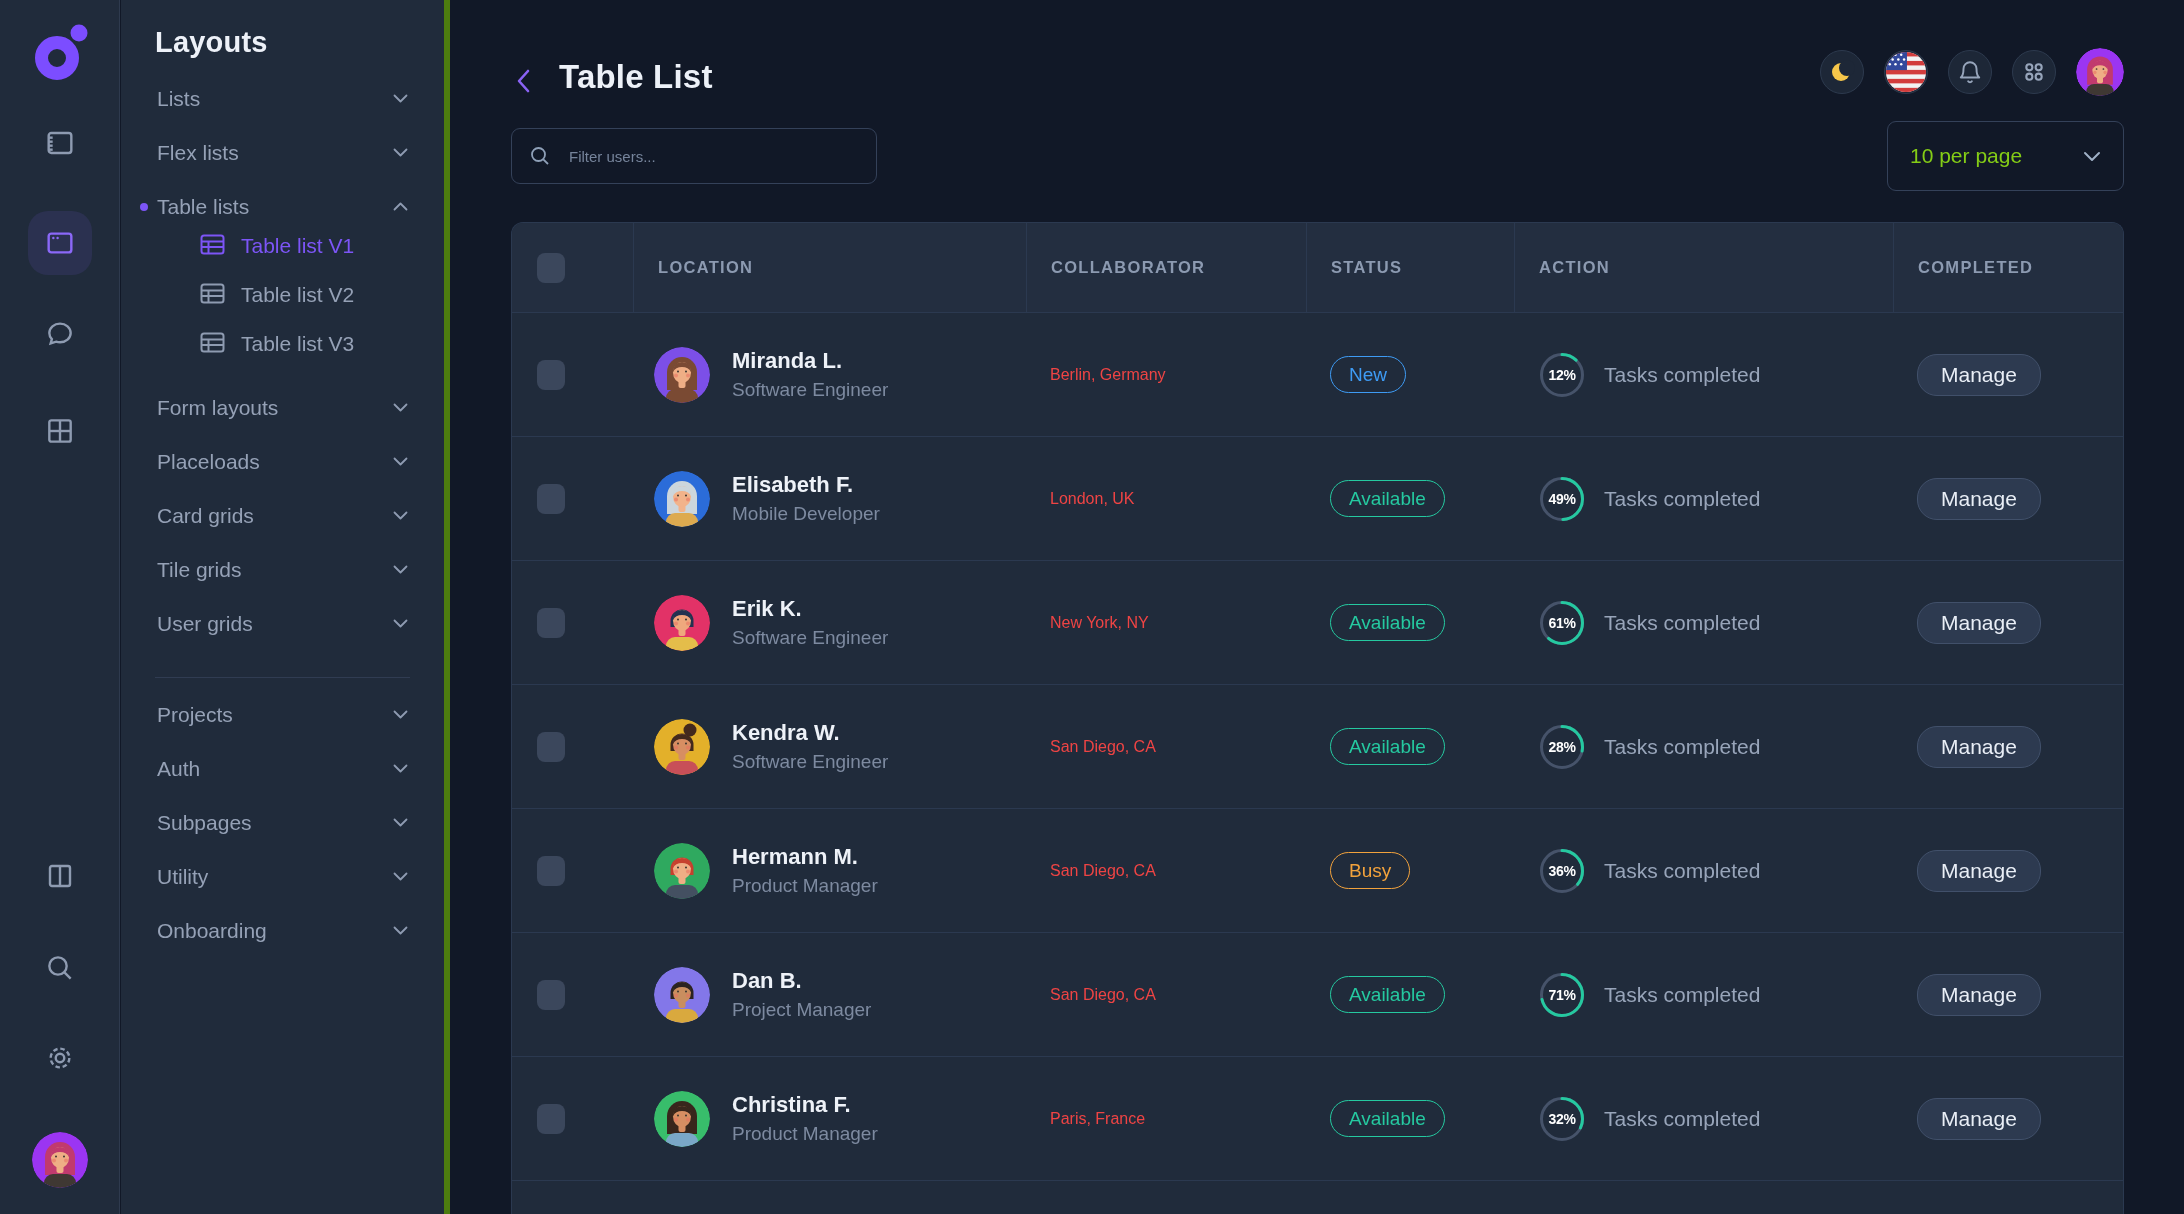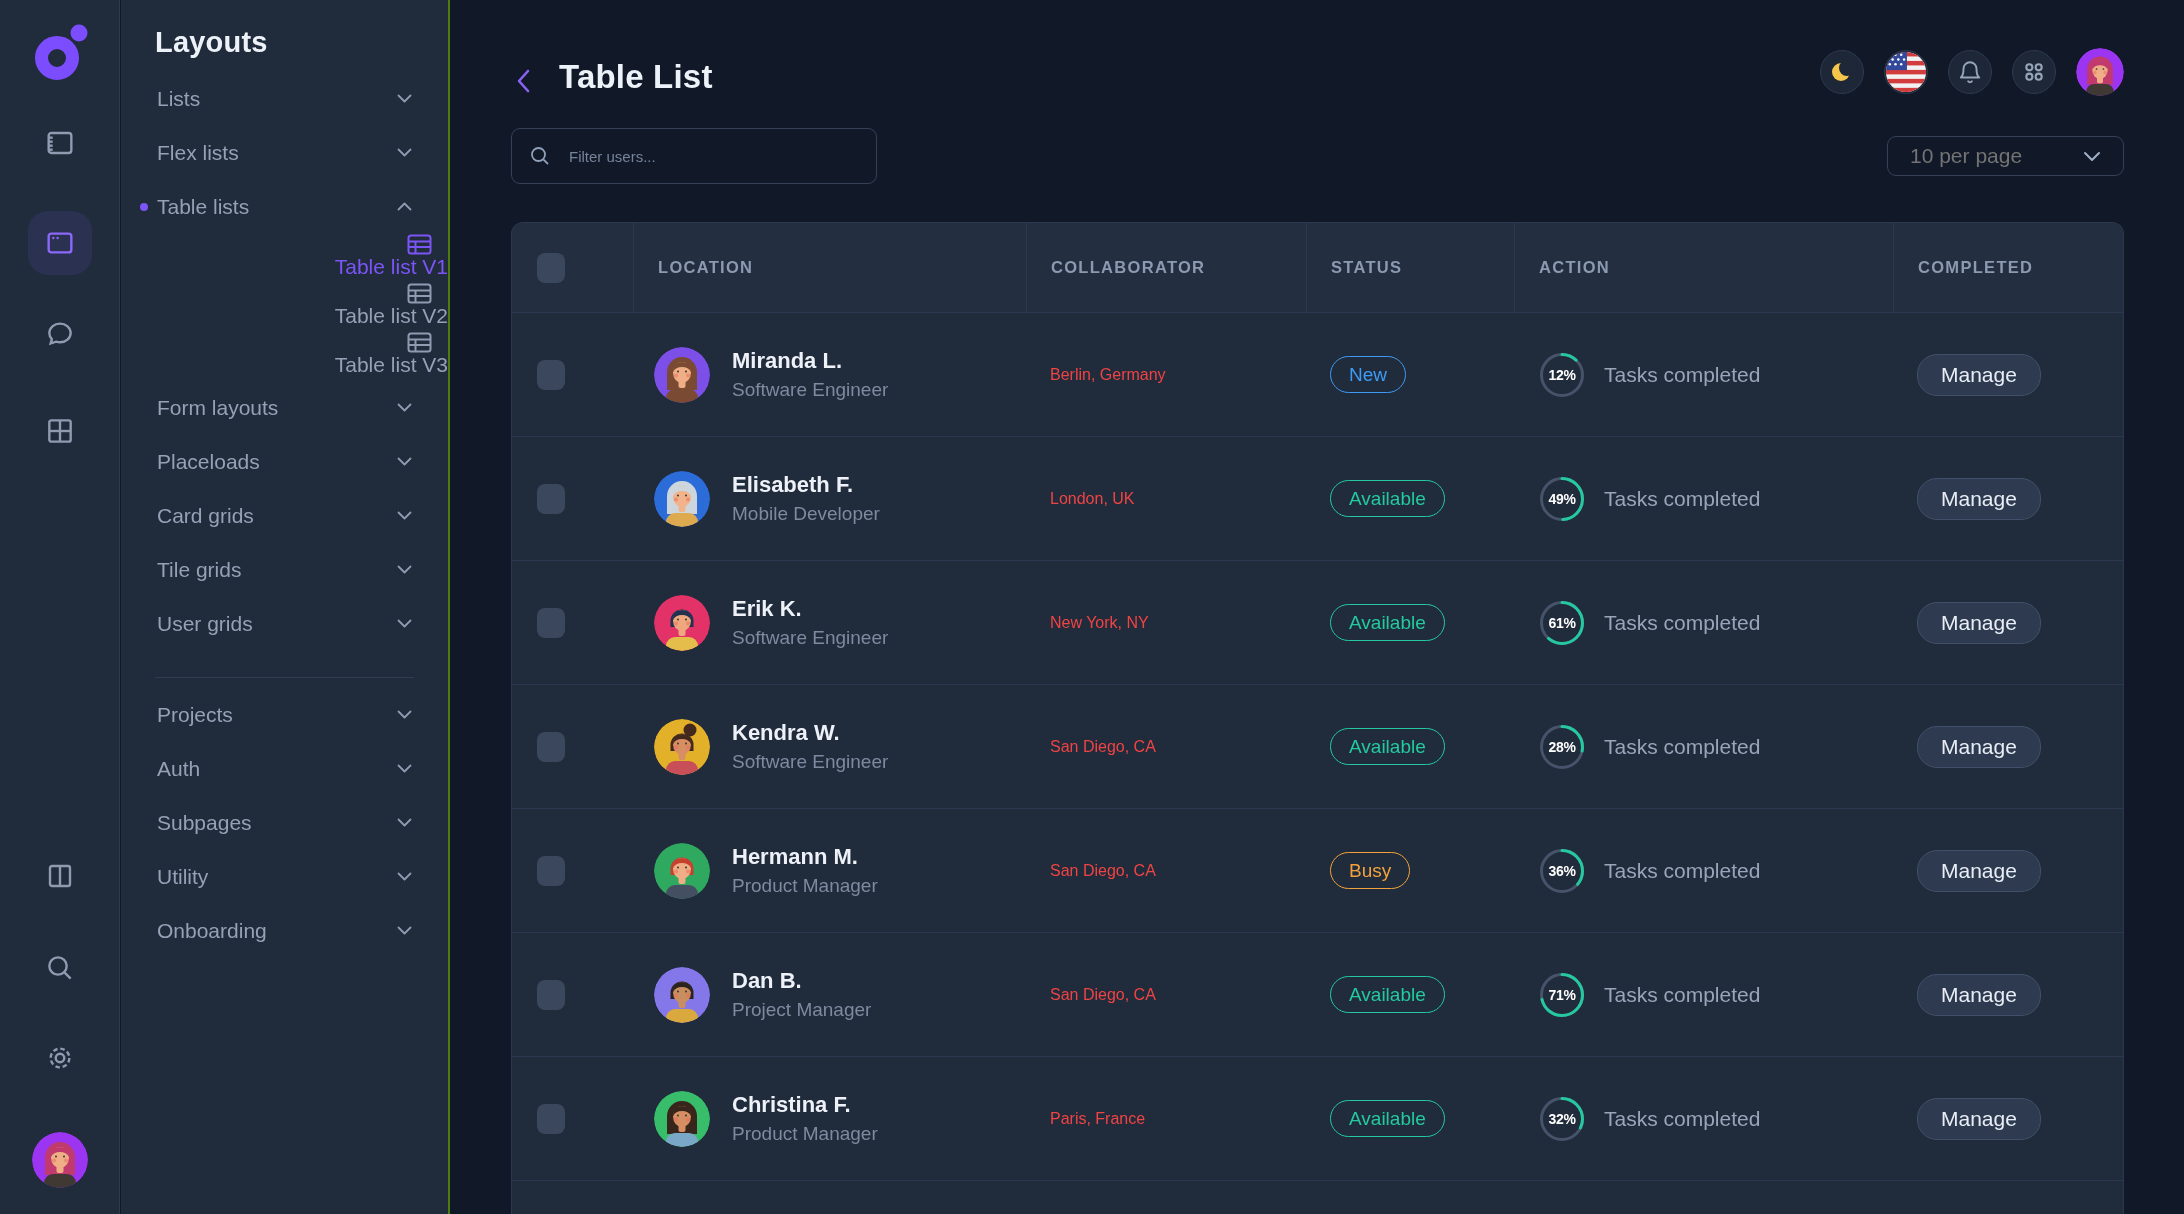--- a/index.html
+++ b/index.html
@@ -10,31 +10,31 @@
   
   .rail{position:absolute;left:0;top:0;width:120px;height:100%;background:#202b3b;
         border-right:1px solid #2e3a4e;}
   .rail-item{position:absolute;left:50%;transform:translateX(-50%);display:flex;
              align-items:center;justify-content:center;background:none;border:none;cursor:pointer;padding:0;}
   .rail-active-box{width:64px;height:64px;border-radius:20px;background:#2b3150;}
   .rail svg{display:block;}
 
   
   .panel{position:absolute;left:121px;top:0;width:329px;height:100%;background:#202b3b;
-         border-right:2px solid #4d7c0f;}
+         border-right:6px solid #4d7c0f;}
   .panel-title{margin:26px 0 0 34px;font-size:29px;font-weight:700;color:#edf1f8;letter-spacing:.2px;}
   .nav{margin-top:13px;}
   .nav-group{position:relative;height:54px;display:flex;align-items:center;padding-left:36px;
              font-size:21px;color:#95a1b6;cursor:pointer;}
   .nav-group .dot{display:none;position:absolute;left:19px;top:50%;margin-top:-4px;width:8px;height:8px;
                   border-radius:50%;background:#7c55f6;}
   .nav-group.active .dot{display:block;}
   .nav-group .chev{position:absolute;right:36px;top:50%;margin-top:-5px;}
   .nav-group.open .chev{transform:rotate(180deg);}
-  .nav-sub{height:49px;display:flex;align-items:flex-end;padding-left:79px;font-size:21px;color:#95a1b6;cursor:pointer;flex-direction:column;}
+  .nav-sub{height:49px;display:flex;align-items:flex-start;padding-left:79px;font-size:21px;color:#95a1b6;cursor:pointer;}
   .nav-sub .sub-ic{margin-right:16px;display:flex;}
   .nav-sub.active{color:#7c55f6;}
   .nav-divider{height:1px;background:#303c52;margin:26px 34px 10px 34px;}
 
   
   .main{position:absolute;left:451px;top:0;right:0;height:100%;}
   .main-header{position:absolute;left:60px;right:60px;top:0;height:96px;display:flex;align-items:flex-end;}
   .back-btn{background:none;border:none;cursor:pointer;padding:0;margin-right:22px;display:flex;}
   .page-title{font-size:33px;font-weight:700;color:#edf1f8;letter-spacing:.2px;}
   .header-actions{margin-left:auto;display:flex;align-items:center;gap:20px;}
@@ -43,22 +43,22 @@
   .avatar-btn{width:48px;height:48px;border:none;background:none;}
   .avatar-btn svg{border-radius:50%;}
 
   
   .toolbar{position:absolute;left:60px;right:60px;top:127px;height:58px;display:flex;align-items:center;}
   .filter-box{width:366px;height:56px;border:1px solid #344159;border-radius:9px;display:flex;
               align-items:center;padding:0 16px;background:transparent;}
   .filter-box input{flex:1;background:transparent;border:none;outline:none;color:#dbe3ee;
                     font-size:15px;font-family:"Liberation Sans",sans-serif;margin-left:15px;}
   .filter-box input::placeholder{color:#76849b;}
-  .per-page{margin-left:auto;width:237px;height:40px;border:1px solid #344159;border-radius:9px;
-            display:flex;align-items:center;padding:0 22px;color:#737373;font-size:21px;cursor:pointer;background:transparent;}
+  .per-page{margin-left:auto;width:237px;height:70px;border:1px solid #344159;border-radius:9px;
+            display:flex;align-items:center;padding:0 22px;color:#84cc16;font-size:21px;cursor:pointer;background:transparent;}
   .per-page .chev{margin-left:auto;}
 
   
   .table{position:absolute;left:60px;right:60px;top:222px;bottom:0;background:#202b3b;
          border:1px solid #2b3950;border-bottom:none;border-radius:12px 12px 0 0;overflow:hidden;}
   .tgrid{display:grid;grid-template-columns:121px 393px 280px 208px 379px 231px;}
   .thead{height:89px;background:#232e40;}
   .th{display:flex;align-items:center;padding-left:24px;font-size:16.5px;font-weight:700;
       letter-spacing:1.3px;color:#8c9ab1;}
   .th + .th{border-left:1px solid #2b3950;}

